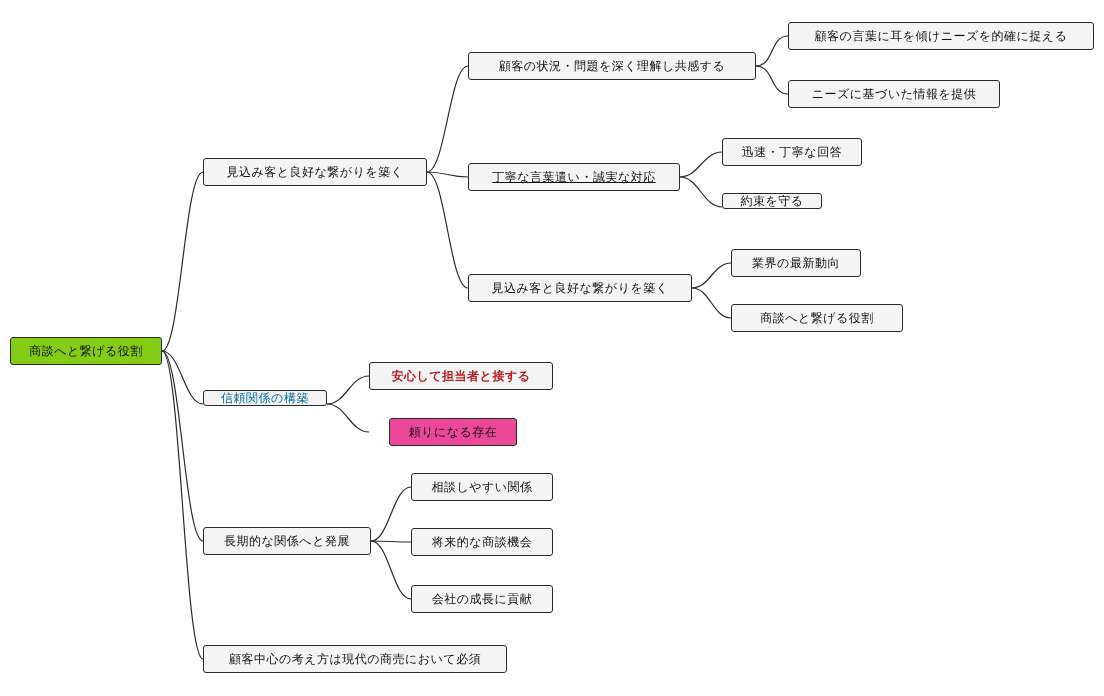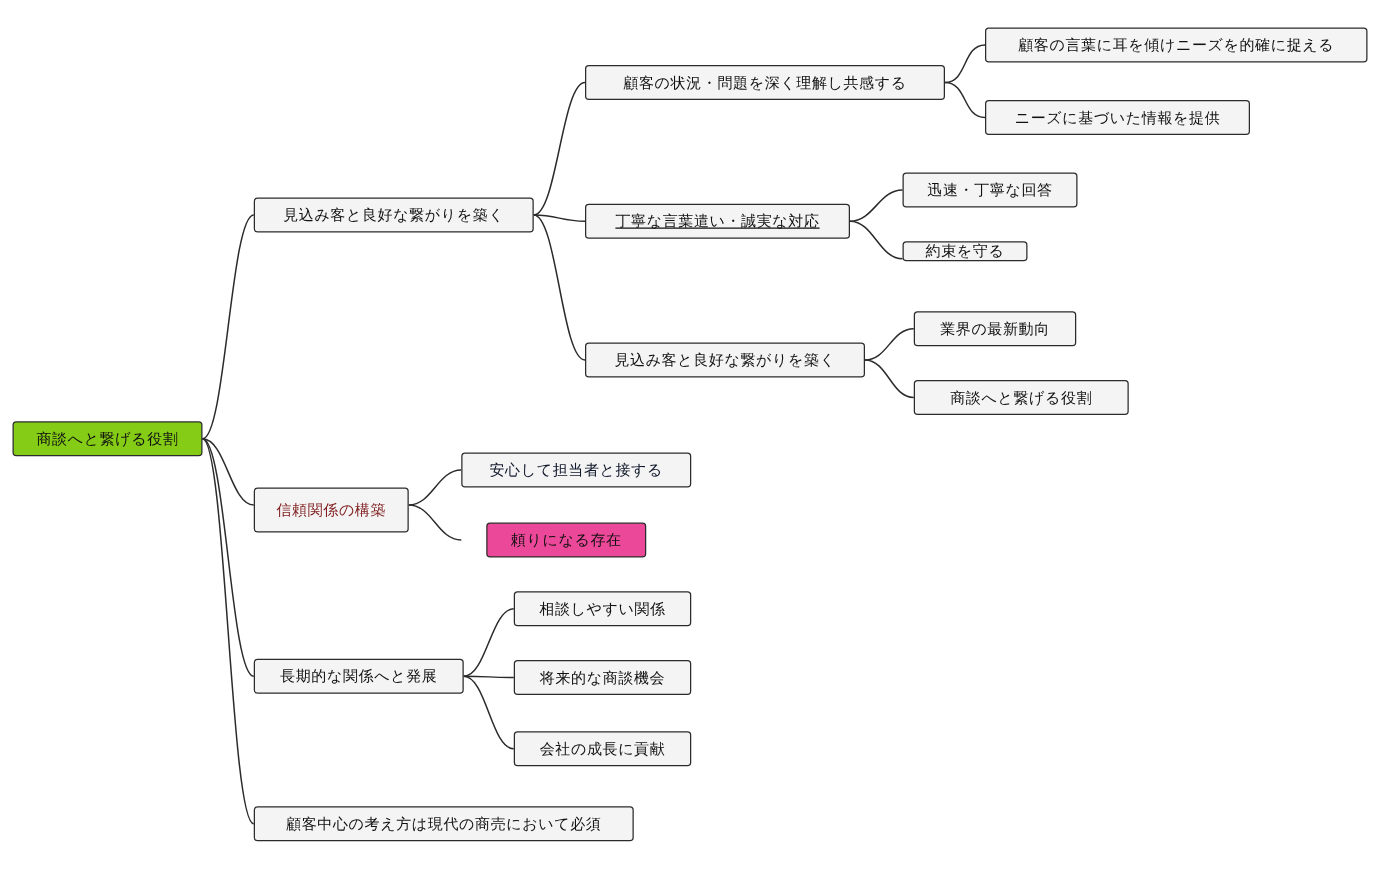--- a/index.html
+++ b/index.html
@@ -61,27 +61,27 @@
       <path d="M 756 66 C 774 66, 770 36, 788 36" fill="none" stroke="#2b2b2b" stroke-width="1.2"></path>
       <path d="M 756 66 C 774 66, 770 94, 788 94" fill="none" stroke="#2b2b2b" stroke-width="1.2"></path>
       <path d="M 680 177 C 698.9 177, 703.1 152, 722 152" fill="none" stroke="#2b2b2b" stroke-width="1.2"></path>
       <path d="M 680 177 C 698.9 177, 703.1 207, 722 207" fill="none" stroke="#2b2b2b" stroke-width="1.2"></path>
       <path d="M 692 288 C 710 288, 713 263, 731 263" fill="none" stroke="#2b2b2b" stroke-width="1.2"></path>
       <path d="M 692 288 C 710 288, 713 318, 731 318" fill="none" stroke="#2b2b2b" stroke-width="1.2"></path>
     </svg>
   <div id="nodes">
       <div class="node" style="left: 10px; top: 337px; width: 152px; height: 28px; background: #84cc16; border-color: rgb(43, 43, 43); color: rgb(17, 17, 17);">商談へと繋げる役割</div>
       <div class="node" style="left: 203px; top: 158px; width: 224px; height: 28px; background: rgb(244, 244, 244); border-color: rgb(43, 43, 43); color: rgb(17, 17, 17);">見込み客と良好な繋がりを築く</div>
-      <div class="node" style="left: 203px; top: 390px; width: 124px; height: 36px; background: rgb(244, 244, 244); border-color: rgb(43, 43, 43); color: #7f1d1d;">信頼関係の構築</div>
+      <div class="node" style="left: 203px; top: 390px; width: 124px; height: 16px; background: rgb(244, 244, 244); border-color: rgb(43, 43, 43); color: #0369a1;">信頼関係の構築</div>
       <div class="node" style="left: 203px; top: 527px; width: 168px; height: 28px; background: rgb(244, 244, 244); border-color: rgb(43, 43, 43); color: rgb(17, 17, 17);">長期的な関係へと発展</div>
       <div class="node" style="left: 203px; top: 645px; width: 304px; height: 28px; background: rgb(244, 244, 244); border-color: rgb(43, 43, 43); color: rgb(17, 17, 17);">顧客中心の考え方は現代の商売において必須</div>
       <div class="node" style="left: 468px; top: 52px; width: 288px; height: 28px; background: rgb(244, 244, 244); border-color: rgb(43, 43, 43); color: rgb(17, 17, 17);">顧客の状況・問題を深く理解し共感する</div>
       <div class="node" style="left: 468px; top: 163px; width: 212px; height: 28px; background: rgb(244, 244, 244); border-color: rgb(43, 43, 43); color: rgb(17, 17, 17); text-decoration: underline;">丁寧な言葉遣い・誠実な対応</div>
       <div class="node" style="left: 468px; top: 274px; width: 224px; height: 28px; background: rgb(244, 244, 244); border-color: rgb(43, 43, 43); color: rgb(17, 17, 17);">見込み客と良好な繋がりを築く</div>
-      <div class="node" style="left: 369px; top: 362px; width: 184px; height: 28px; background: rgb(244, 244, 244); border-color: rgb(43, 43, 43); color: #0f172a;">安心して担当者と接する</div>
+      <div class="node" style="left: 369px; top: 362px; width: 184px; height: 28px; background: rgb(244, 244, 244); border-color: rgb(43, 43, 43); color: #b91c1c; font-weight: bold;">安心して担当者と接する</div>
       <div class="node" style="left: 369px; top: 418px; width: 128px; height: 28px; background: #ec4899; border-color: rgb(43, 43, 43); color: rgb(17, 17, 17); margin-left: 20px;">頼りになる存在</div>
       <div class="node" style="left: 411px; top: 473px; width: 142px; height: 28px; background: rgb(244, 244, 244); border-color: rgb(43, 43, 43); color: rgb(17, 17, 17);">相談しやすい関係</div>
       <div class="node" style="left: 411px; top: 528px; width: 142px; height: 28px; background: rgb(244, 244, 244); border-color: rgb(43, 43, 43); color: rgb(17, 17, 17);">将来的な商談機会</div>
       <div class="node" style="left: 411px; top: 585px; width: 142px; height: 28px; background: rgb(244, 244, 244); border-color: rgb(43, 43, 43); color: rgb(17, 17, 17);">会社の成長に貢献</div>
       <div class="node" style="left: 788px; top: 22px; width: 306px; height: 28px; background: rgb(244, 244, 244); border-color: rgb(43, 43, 43); color: rgb(17, 17, 17);">顧客の言葉に耳を傾けニーズを的確に捉える</div>
       <div class="node" style="left: 788px; top: 80px; width: 212px; height: 28px; background: rgb(244, 244, 244); border-color: rgb(43, 43, 43); color: rgb(17, 17, 17);">ニーズに基づいた情報を提供</div>
       <div class="node" style="left: 722px; top: 138px; width: 140px; height: 28px; background: rgb(244, 244, 244); border-color: rgb(43, 43, 43); color: rgb(17, 17, 17);">迅速・丁寧な回答</div>
       <div class="node" style="left: 722px; top: 193px; width: 100px; height: 16px; background: rgb(244, 244, 244); border-color: rgb(43, 43, 43); color: rgb(17, 17, 17);">約束を守る</div>
       <div class="node" style="left: 731px; top: 249px; width: 130px; height: 28px; background: rgb(244, 244, 244); border-color: rgb(43, 43, 43); color: rgb(17, 17, 17);">業界の最新動向</div>
       <div class="node" style="left: 731px; top: 304px; width: 172px; height: 28px; background: rgb(244, 244, 244); border-color: rgb(43, 43, 43); color: rgb(17, 17, 17);">商談へと繋げる役割</div>

